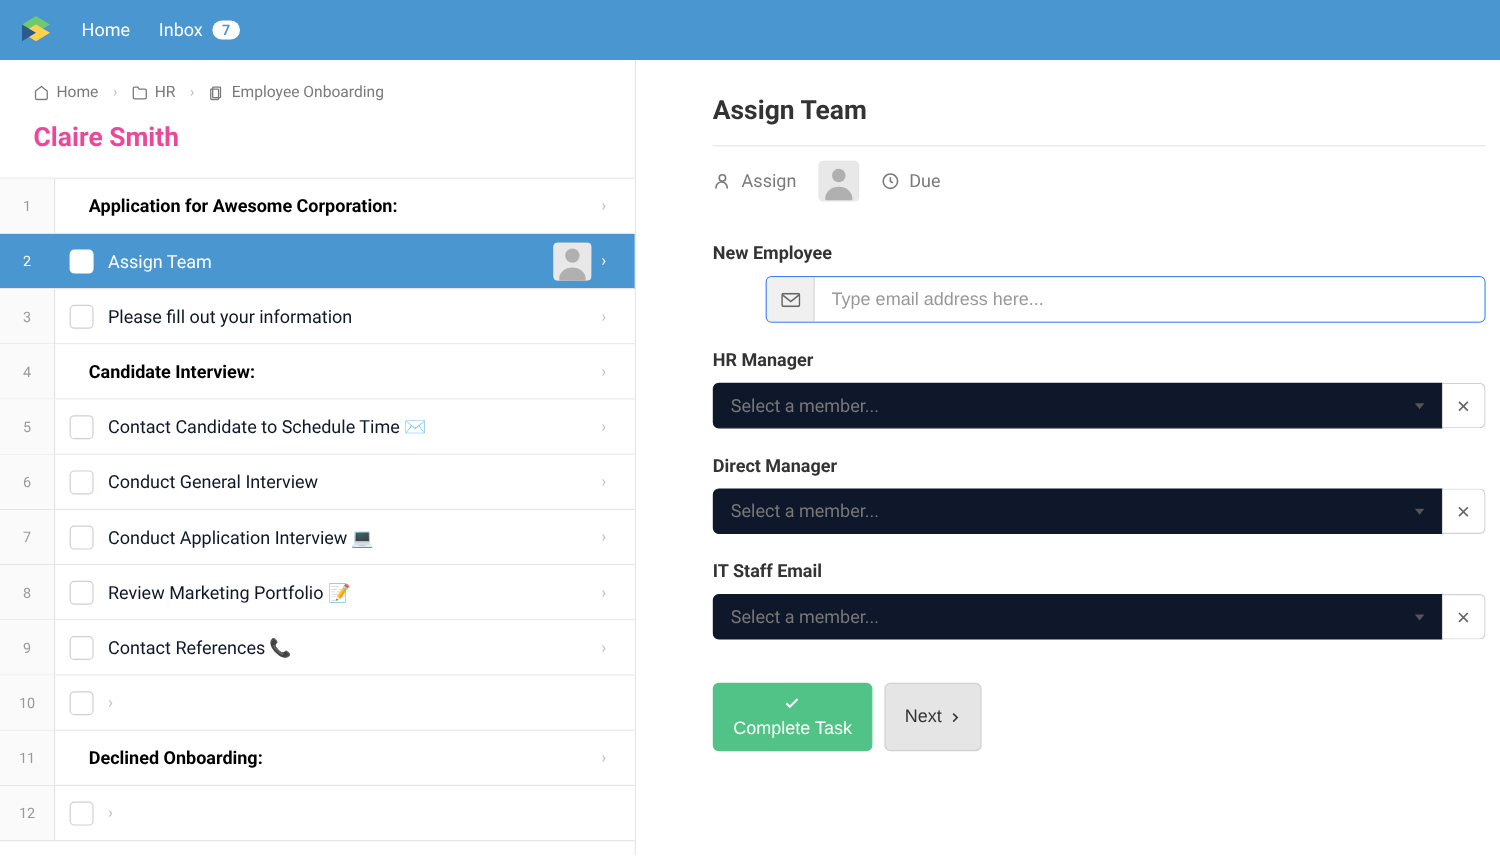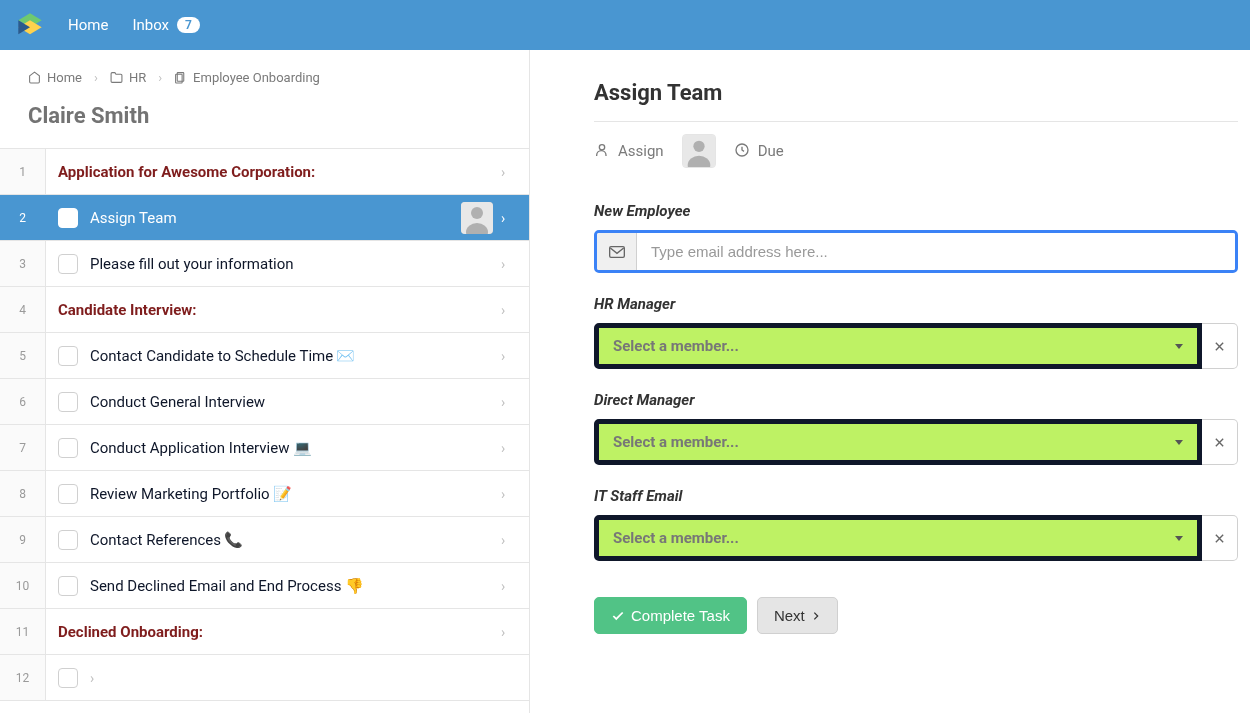--- a/index.html
+++ b/index.html
@@ -16,60 +16,60 @@
 .layout { display: flex; height: calc(713px - 50px); }
 .left { width: 530px; border-right: 1px solid #e5e5e5; overflow-y: auto; }
 .right { flex: 1; padding: 30px 12px 30px 64px; overflow-y: auto; }
 
 
 .breadcrumbs { display: flex; align-items: center; gap: 12px; padding: 20px 28px 10px; color: #7a7a7a; font-size: 13px; }
 .bc-item { display: flex; align-items: center; gap: 6px; color: #7a7a7a; }
 .bc-sep { color: #c0c0c0; }
 
 
-.page-title { font-size: 22px; font-weight: 700; padding: 8px 28px 20px; color: #737373; }
+.page-title { font-size: 22px; font-weight: 700; padding: 8px 28px 20px; color: #ec4899; }
 
 
 .tasklist { border-top: 1px solid #e5e5e5; }
 .task-row { display: flex; align-items: center; border-bottom: 1px solid #e5e5e5; min-height: 46px; position: relative; background: #fff; }
 .task-row.active { background: #4996d1; color: #fff; }
 .task-num { width: 46px; text-align: center; color: #9a9a9a; font-size: 12px; border-right: 1px solid #e5e5e5; align-self: stretch; display: flex; align-items: center; justify-content: center; background: #fafafa; }
 .task-row.active .task-num { background: #4996d1; color: #fff; border-right-color: #4996d1; }
 .task-check { width: 20px; height: 20px; border: 1px solid #d0d0d0; border-radius: 4px; background: #fff; margin: 0 12px; flex-shrink: 0; }
 .task-row.active .task-check { border-color: #fff; }
 .task-label { flex: 1; font-size: 15px; color: #0f172a; }
 .task-row.active .task-label { color: #fff; }
-.task-label.section { font-weight: 700; color: #7f1d1d; margin-left: 12px; }
+.task-label.section { font-weight: 700; color: #000000; margin-left: 28px; }
 .task-chevron { width: 18px; color: #c0c0c0; margin-right: 10px; }
 .task-row.active .task-chevron { color: #fff; }
 .task-avatar { width: 32px; height: 32px; border-radius: 4px; background: linear-gradient(135deg, #d4d4d4, #a0a0a0); margin-right: 8px; overflow: hidden; flex-shrink: 0; }
 .task-avatar svg { width: 100%; height: 100%; }
 
 
 .panel-title { font-size: 22px; font-weight: 700; margin-bottom: 16px; color: #333; }
 .panel-divider { border: none; border-top: 1px solid #e5e5e5; margin-bottom: 12px; }
 .action-row { display: flex; align-items: center; gap: 18px; color: #7a7a7a; font-size: 15px; margin-bottom: 34px; }
-.action-item { display: flex; align-items: flex-start; gap: 8px; }
+.action-item { display: flex; align-items: center; gap: 8px; }
 .action-avatar { width: 34px; height: 34px; border-radius: 4px; border: 1px solid #e5e5e5; background: #eee; overflow: hidden; }
 .action-avatar svg { width: 100%; height: 100%; }
 
 .form-group { margin-bottom: 22px; }
-.form-label { font-weight: 700; font-size: 15px; color: #333; margin-bottom: 10px; display: block; font-style: italic; }
-.input-group { display: flex; border: 3px solid #3b82f6; border-radius: 5px; overflow: hidden; }
+.form-label { font-weight: 700; font-size: 15px; color: #333; margin-bottom: 10px; display: block; }
+.input-group { display: flex; border: 1px solid #3b82f6; border-radius: 5px; overflow: hidden; margin-left: 44px; }
 .input-addon { background: #f0f0f0; border-right: 1px solid #d0d0d0; width: 40px; display: flex; align-items: center; justify-content: center; color: #666; }
 .input-field { flex: 1; border: none; padding: 10px 14px; font-size: 15px; outline: none; color: #333; }
 .input-field::placeholder { color: #999; }
 .select-group { display: flex; }
-.select-main { flex: 1; border: 5px solid #0f172a; border-radius: 5px 0 0 5px; padding: 9px 14px; font-size: 15px; color: #777; background: #bef264; display: flex; align-items: center; justify-content: space-between; font-weight: bold; }
+.select-main { flex: 1; border: 1px solid #0f172a; border-radius: 5px 0 0 5px; padding: 9px 14px; font-size: 15px; color: #777; background: #0f172a; display: flex; align-items: center; justify-content: space-between; }
 .select-clear { border: 1px solid #d0d0d0; border-left: none; border-radius: 0 5px 5px 0; width: 36px; display: flex; align-items: center; justify-content: center; color: #666; background: #fff; }
 .caret { width: 0; height: 0; border-left: 4px solid transparent; border-right: 4px solid transparent; border-top: 5px solid #555; }
 
 .btn-row { display: flex; gap: 10px; margin-top: 36px; }
 .btn { border-radius: 5px; padding: 9px 16px; font-size: 15px; border: 1px solid transparent; cursor: pointer; display: flex; align-items: center; gap: 6px; }
-.btn-primary { background: #51c386; color: #fff; border-color: #51c386; }
+.btn-primary { background: #51c386; color: #fff; border-color: #51c386; flex-direction: column; }
 .btn-secondary { background: #e5e5e5; color: #333; border-color: #d0d0d0; }
 
 </style>
 </head>
 <body>
 
 <div class="topbar">
   <div class="logo">
     <svg viewBox="0 0 24 24">
         <polygon points="12,2 22,8 12,14 2,8" fill="#6fc96f"></polygon>
@@ -167,21 +167,20 @@
         </div>
         <div class="task-row">
           <div class="task-num">9</div>
           <div class="task-check"></div>
           <div class="task-label">Contact References 📞</div>
           <div class="task-chevron">›</div>
         </div>
         <div class="task-row">
           <div class="task-num">10</div>
           <div class="task-check"></div>
-          <div class="task-label">Send Declined Email and End Process 👎</div>
           <div class="task-chevron">›</div>
         </div>
         <div class="task-row">
           <div class="task-num">11</div>
           <div class="task-label section">Declined Onboarding:</div>
           <div class="task-chevron">›</div>
         </div>
         <div class="task-row">
           <div class="task-num">12</div>
           <div class="task-check"></div>

